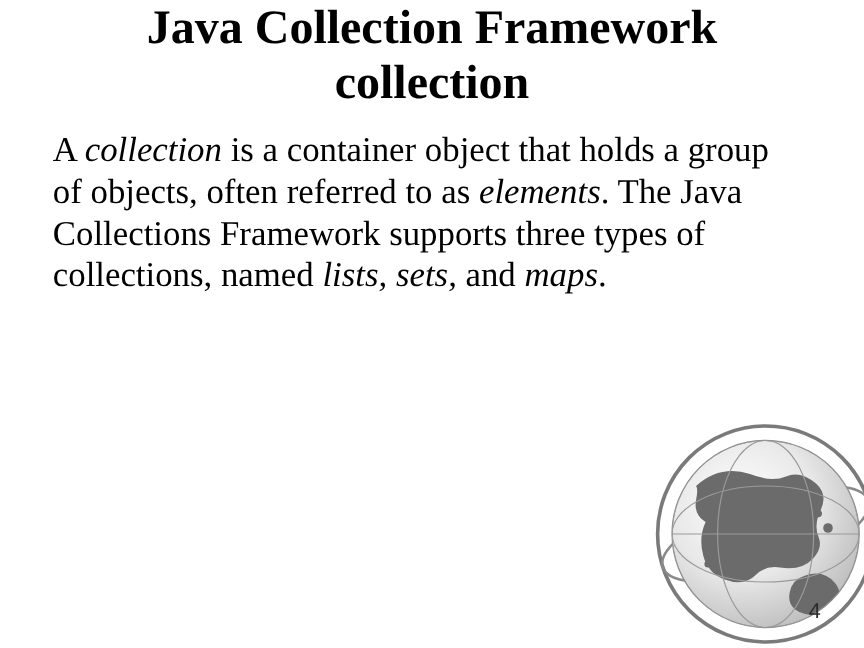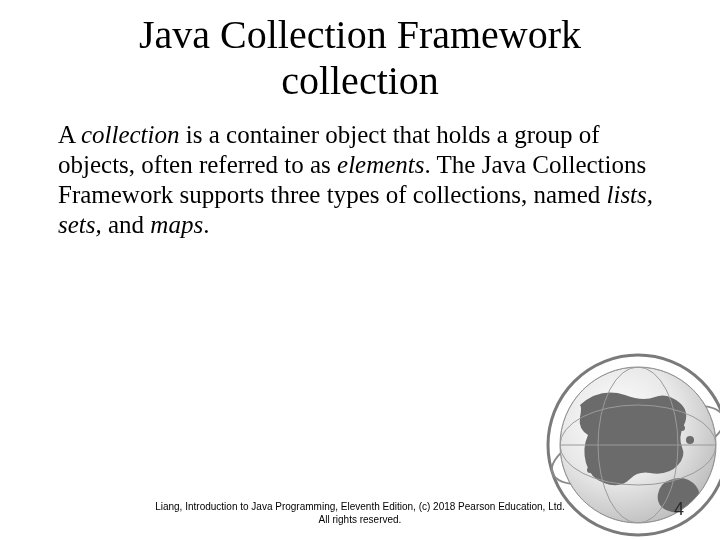--- a/index.html
+++ b/index.html
@@ -16,30 +16,29 @@
   .slide {
     width: 720px;
     height: 540px;
     position: relative;
     box-sizing: border-box;
   }
   .title {
     font-size: 40px;
     text-align: center;
     line-height: 1.15;
-    padding-top: 12px;
+    padding-top: 0;
     padding-left: 60px;
     padding-right: 60px;
-    font-weight: normal;
+    font-weight: bold;
   }
   .body {
-    font-size: 25px;
+    font-size: 29px;
     line-height: 1.2;
     padding: 16px 64px 0 44px;
-    margin-left: 14px;
   }
   .italic { font-style: italic; }
   .footer {
     position: absolute;
     bottom: 14px;
     left: 0;
     right: 0;
     text-align: center;
     font-family: Arial, Helvetica, sans-serif;
     font-size: 10px;
@@ -106,20 +105,16 @@
     </g>
 
     <g fill="none" stroke="#9a9a9a" stroke-width="1" clip-path="url(#gc)">
       <ellipse cx="118" cy="95" rx="78" ry="78"></ellipse>
       <ellipse cx="118" cy="95" rx="40" ry="78"></ellipse>
       <ellipse cx="118" cy="95" rx="78" ry="40"></ellipse>
       <line x1="40" y1="95" x2="196" y2="95"></line>
     </g>
   </svg>
 
-  <div class="footer">
-    <span>Liang, Introduction to Java Programming, Eleventh Edition, (c) 2018 Pearson Education, Ltd.</span><br>
-    <span>All rights reserved.</span>
-  </div>
 
   <div class="pagenum">4</div>
 
 </div>
 
 </body></html>

